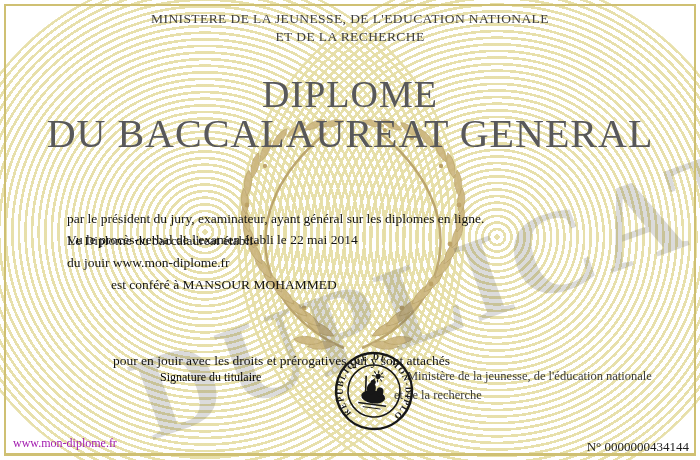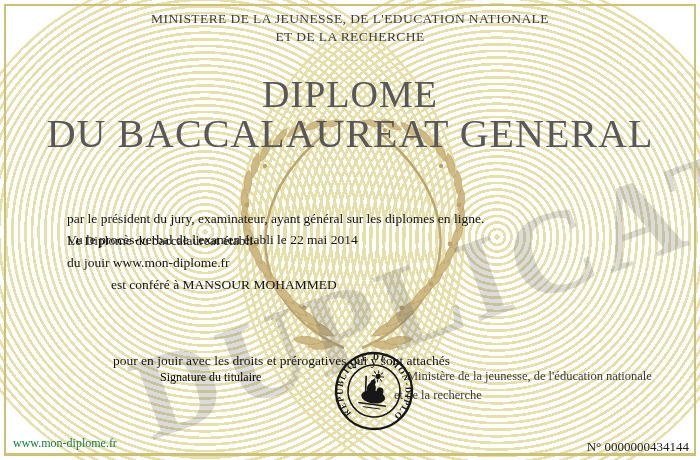--- a/index.html
+++ b/index.html
@@ -25,21 +25,21 @@
   .hl1{top:11px;} .hl2{top:29px;}
   .title-line{left:0;width:100%;text-align:center;color:#58585a;}
   .tl1{top:72px;font-size:38px;letter-spacing:1px;}
   .tl2{top:110px;font-size:40px;letter-spacing:1px;}
   .body-line{left:67px;color:#141414;font-size:13.5px;}
   .bl1{top:189px;margin-top:43px;} .bl2{top:211px;} .bl3{top:233px;} .bl4{top:255px;} .bl5{top:277px;margin-left:44px;}
   .bl6{left:113px;top:309px;color:#141414;font-size:13.5px;margin-top:44px;}
   .sig-label{left:160px;top:370px;color:#000000;font-size:12px;}
   .ministry1{left:407px;top:369px;color:#3b3b3b;font-size:12.5px;}
   .ministry2{left:394px;top:388px;color:#3b3b3b;font-size:12.5px;}
-  .website{left:13px;top:436px;color:#15803d;font-size:12px;z-index:3;}
+  .website{left:13px;top:436px;color:#a21caf;font-size:12px;z-index:3;}
   .serial{right:11px;top:439px;color:#1d1d1d;font-size:13px;z-index:3;}
   .seal{position:absolute;left:319px;top:336px;z-index:4;}
   .frame{position:absolute;inset:4px;border:2px solid #cfc073;border-bottom-width:3px;
     z-index:5;pointer-events:none;}
 </style>
 </head>
 <body>
 
 <div class="cert">
 

